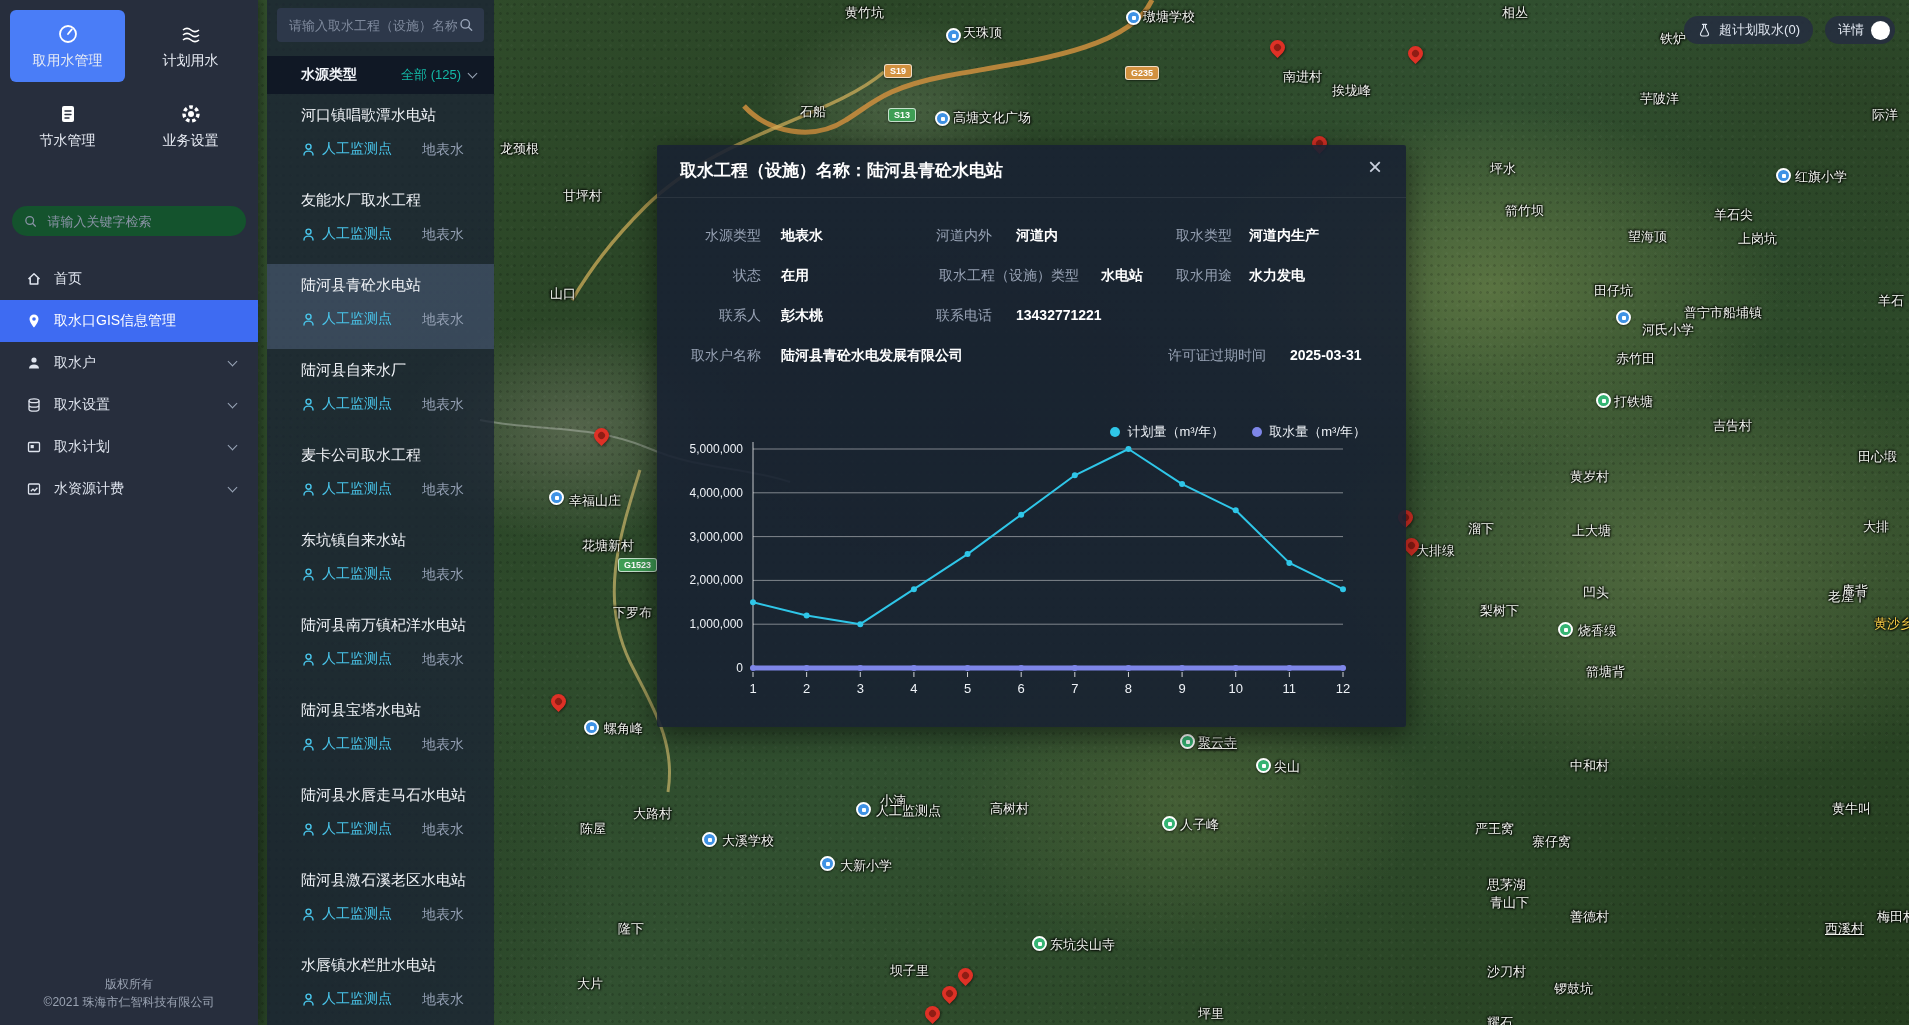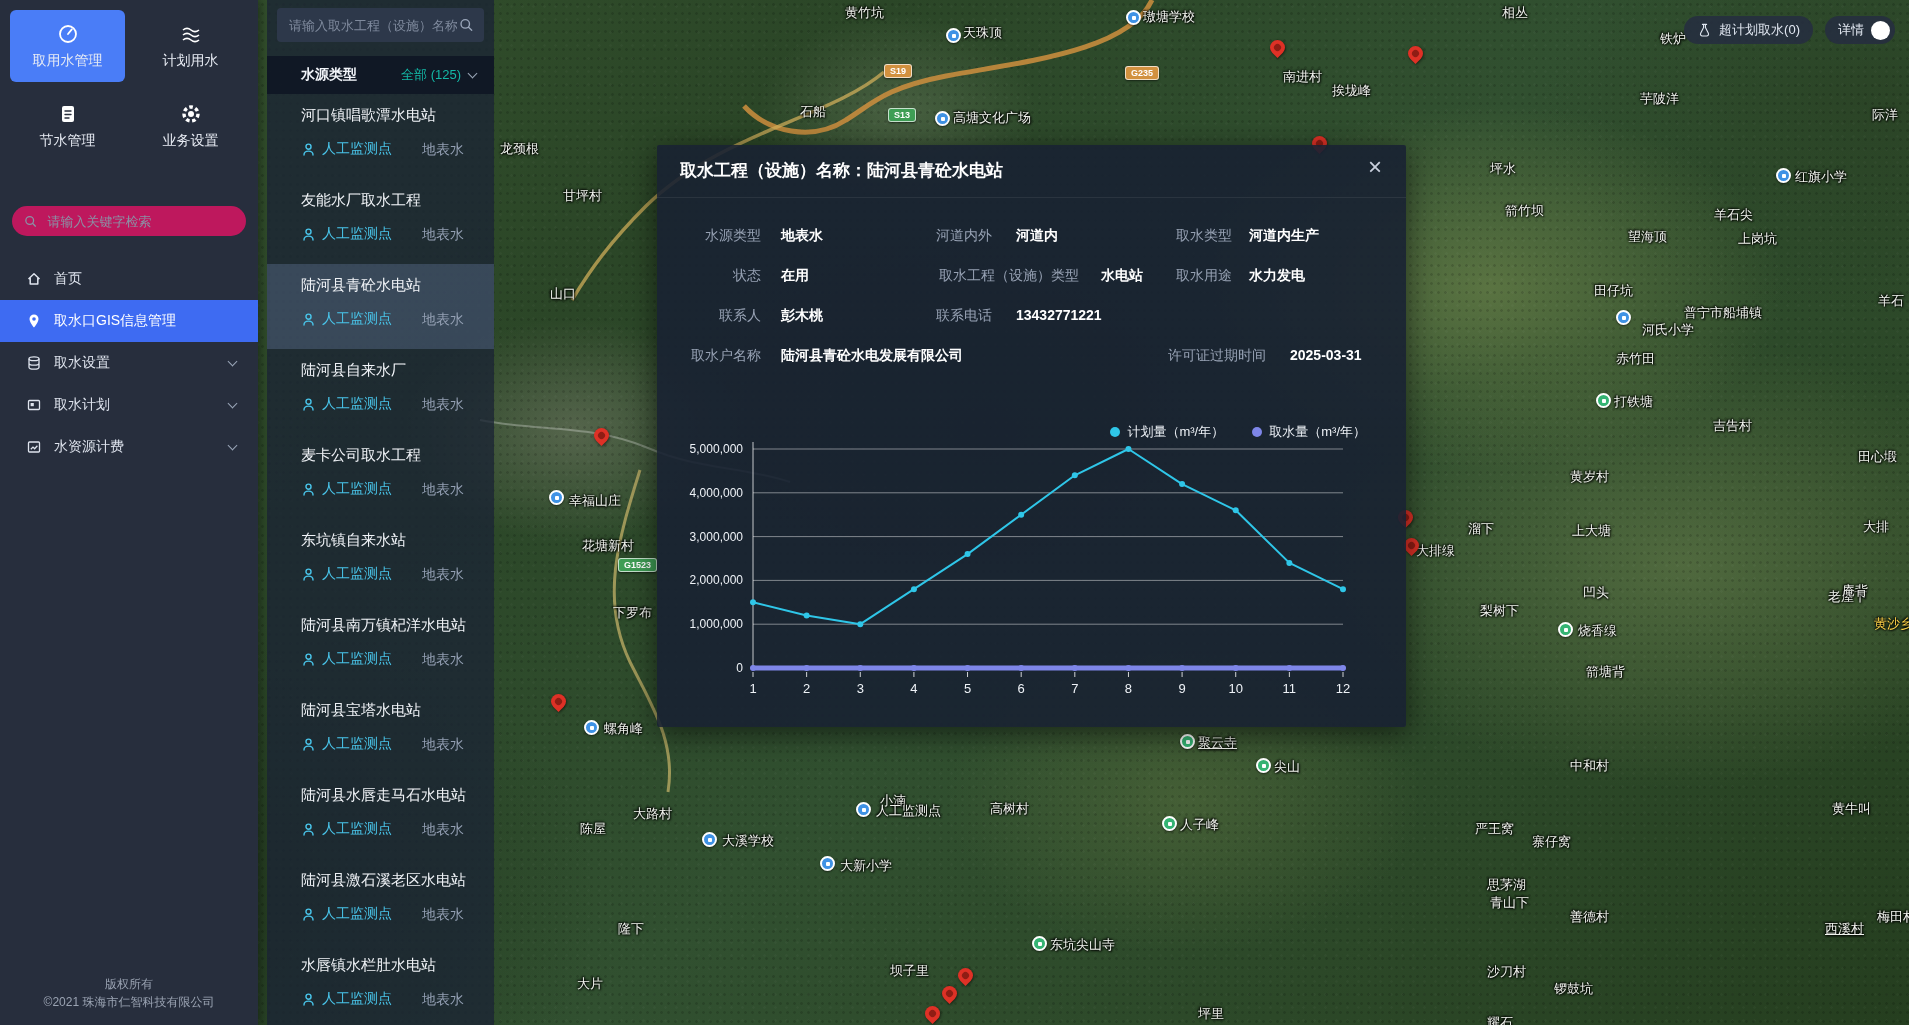--- a/index.html
+++ b/index.html
@@ -41,21 +41,21 @@
   .pill.detail{right:14px;padding-right:5px}
   .toggle-knob{width:19px;height:19px;border-radius:50%;background:#fff}
   
   .sidebar{position:absolute;left:0;top:0;width:258px;height:100%;z-index:5;
     background:#272e3d;box-shadow:2px 0 8px rgba(0,0,0,.4)}
   .tiles{display:grid;grid-template-columns:1fr 1fr;gap:8px;padding:10px}
   .tile{height:72px;border-radius:6px;display:flex;flex-direction:column;align-items:center;
     justify-content:center;gap:7px;color:#e8ecf4;font-size:14px;cursor:pointer}
   .tile.active{background:#4a7df7}
   .tile svg{display:block}
-  .side-search{margin:34px 12px 0;height:30px;background:#be185d;border-radius:15px;
+  .side-search{margin:34px 12px 0;height:30px;background:#14532d;border-radius:15px;
     display:flex;align-items:center;padding:0 12px;gap:8px}
   .side-search input{background:transparent;border:0;outline:0;color:#cfd6e2;font-size:13px;width:100%;
     font-family:inherit}
   .side-search input::placeholder{color:#8a93a6}
   .menu{margin-top:22px}
   .menu-item{height:42px;display:flex;align-items:center;gap:12px;padding:0 0 0 26px;
     color:#dfe4ee;font-size:14px;cursor:pointer;position:relative}
   .menu-item.active{background:#3e6bf2;color:#fff}
   .menu-item .mi{width:16px;height:16px;flex:0 0 16px}
   .chev{width:7px;height:7px;border-right:1.5px solid #9aa6b8;border-bottom:1.5px solid #9aa6b8;
@@ -430,20 +430,28 @@
     </div>
     <div class="menu-item active">
       <svg class="mi" viewBox="0 0 16 16">
         <path d="M8 14.5S12.5 9.3 12.5 6A4.5 4.5 0 0 0 3.5 6c0 3.3 4.5 8.5 4.5 8.5z" fill="#fff"></path>
         <circle cx="8" cy="6" r="1.8" fill="#3e6bf2"></circle>
       </svg>
       <span>取水口GIS信息管理</span>
     </div>
     <div class="menu-item">
       <svg class="mi" viewBox="0 0 16 16">
+        <circle cx="8" cy="5" r="2.6" fill="#dfe4ee"></circle>
+        <path d="M3 13.6c0-2.8 2.2-4.2 5-4.2s5 1.4 5 4.2z" fill="#dfe4ee"></path>
+      </svg>
+      <span>取水户</span>
+      <i class="chev"></i>
+    </div>
+    <div class="menu-item">
+      <svg class="mi" viewBox="0 0 16 16">
         <ellipse cx="8" cy="3.8" rx="5" ry="1.9" fill="none" stroke="#dfe4ee" stroke-width="1.3"></ellipse>
         <path d="M3 3.8v8.4c0 1 2.2 1.9 5 1.9s5-.9 5-1.9V3.8M3 8.2c0 1 2.2 1.9 5 1.9s5-.9 5-1.9" fill="none" stroke="#dfe4ee" stroke-width="1.3"></path>
       </svg>
       <span>取水设置</span>
       <i class="chev"></i>
     </div>
     <div class="menu-item">
       <svg class="mi" viewBox="0 0 16 16">
         <rect x="2.5" y="3.5" width="11" height="9" rx="1" fill="none" stroke="#dfe4ee" stroke-width="1.3"></rect>
         <rect x="4.6" y="6" width="3.2" height="3.2" fill="#dfe4ee"></rect>

